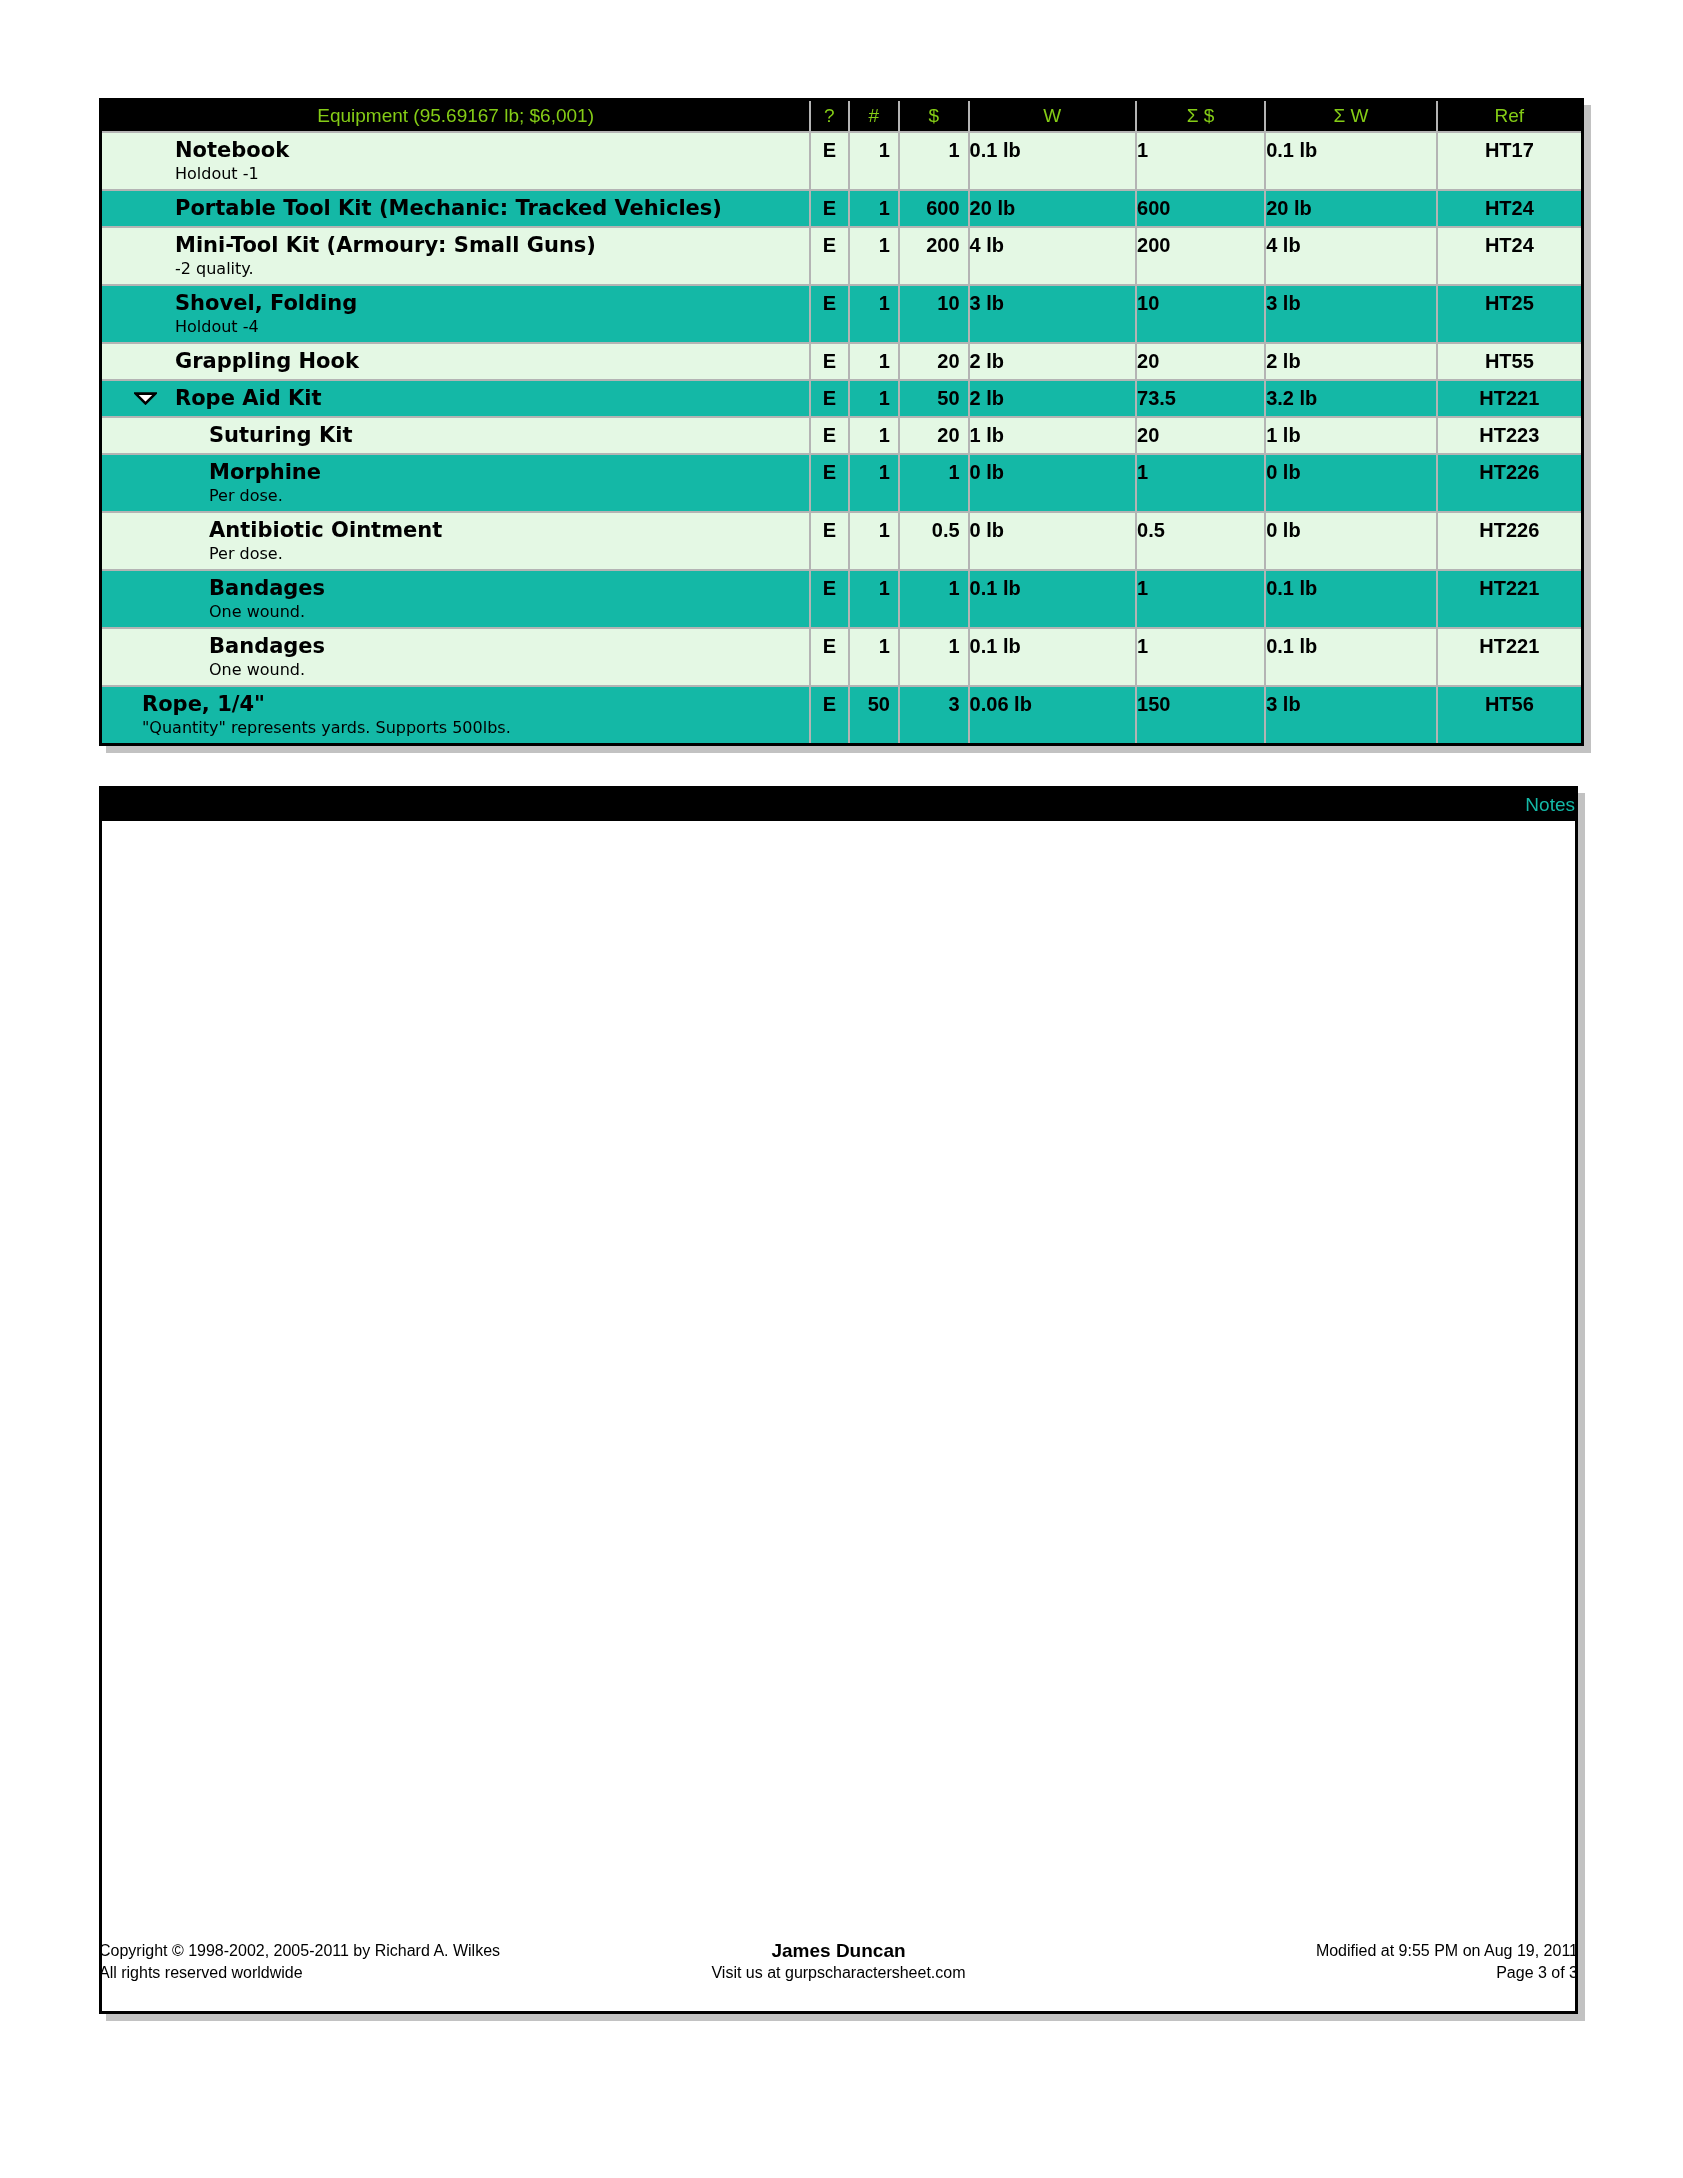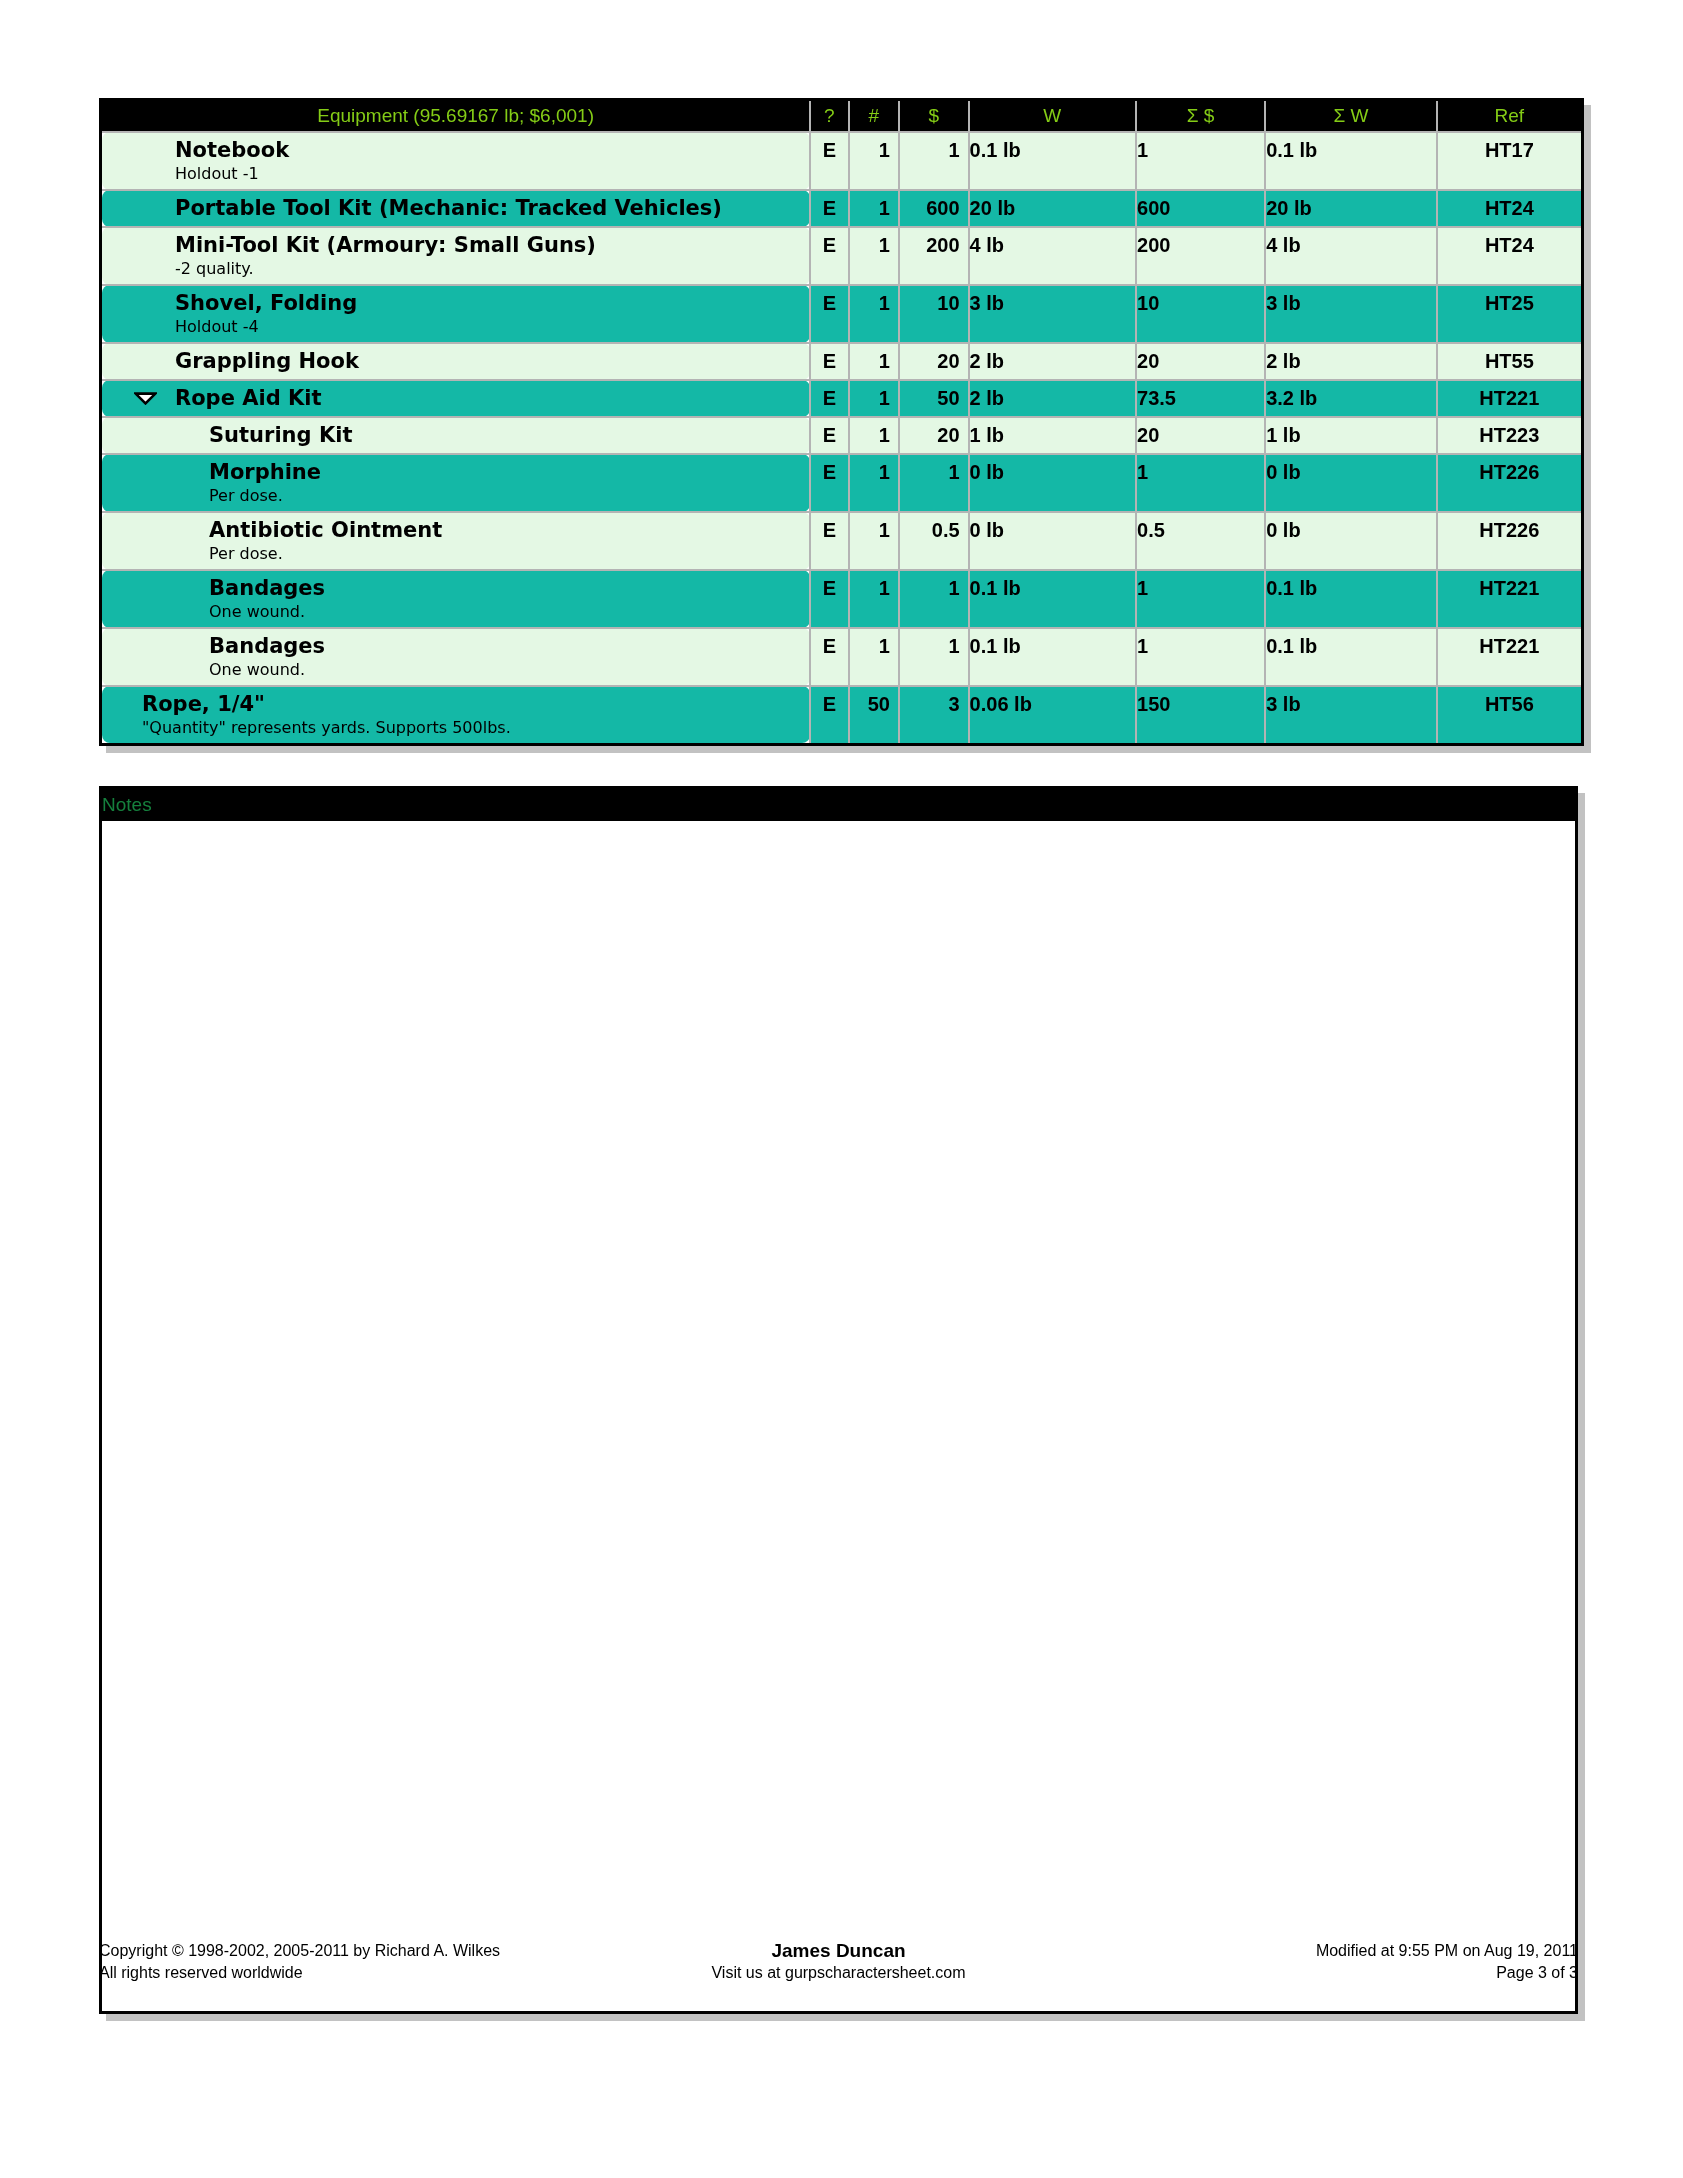--- a/index.html
+++ b/index.html
@@ -16,21 +16,21 @@
   table { width:100%; border-collapse:collapse; table-layout:fixed; }
   thead th {
     background:#000; color:#84cc16; font-weight:normal; font-size:19px;
     height:30px; text-align:center; padding:0;
   }
   th + th, td + td { border-left:2px solid #b4b4b4; }
   tbody tr { border-top:2px solid #b4b4b4; background:#14b8a6; }
   tbody tr.alt { background:#e4f8e4; }
   tbody td { vertical-align:top; padding:4px 0 5px 0; }
 
-  .c-name { position:relative;border-radius:8px; }
+  .c-name { position:relative; }
   .nm {
     font-family:"DejaVu Sans", sans-serif; font-weight:bold;
     font-size:21px; line-height:26px; display:block; max-width:569px;
   }
   .nt {
     font-family:"DejaVu Sans", sans-serif; font-size:16px; line-height:21px;
   }
   td.ind0 { padding-left:40px; }
   td.ind1 { padding-left:73px; }
   td.ind2 { padding-left:107px; }
@@ -41,22 +41,22 @@
   .rgt-w { text-align:left; padding-right:23px; }
   .ctr { text-align:center; }
 
   
   .notes-wrap {
     position:absolute; left:99px; top:786px; width:1479px; height:1228px;
     border:3px solid #000; box-shadow:7px 7px 0 #c2c2c2; background:#fff;
     box-sizing:border-box;
   }
   .notes-bar {
-    background:#000; color:#15803d; height:32px; line-height:32px;
-    text-align:left; font-size:19px;
+    background:#000; color:#14b8a6; height:32px; line-height:32px;
+    text-align:right; font-size:19px;
   }
   .notes-body { width:100%; height:calc(100% - 32px); background:#fff; }
 
   
   .footer {
     position:absolute; left:99px; top:1940px; width:1479px;
     display:flex; font-size:16px; line-height:22px;
   }
   .f-col { flex:1; }
   .f-left { text-align:left; }

